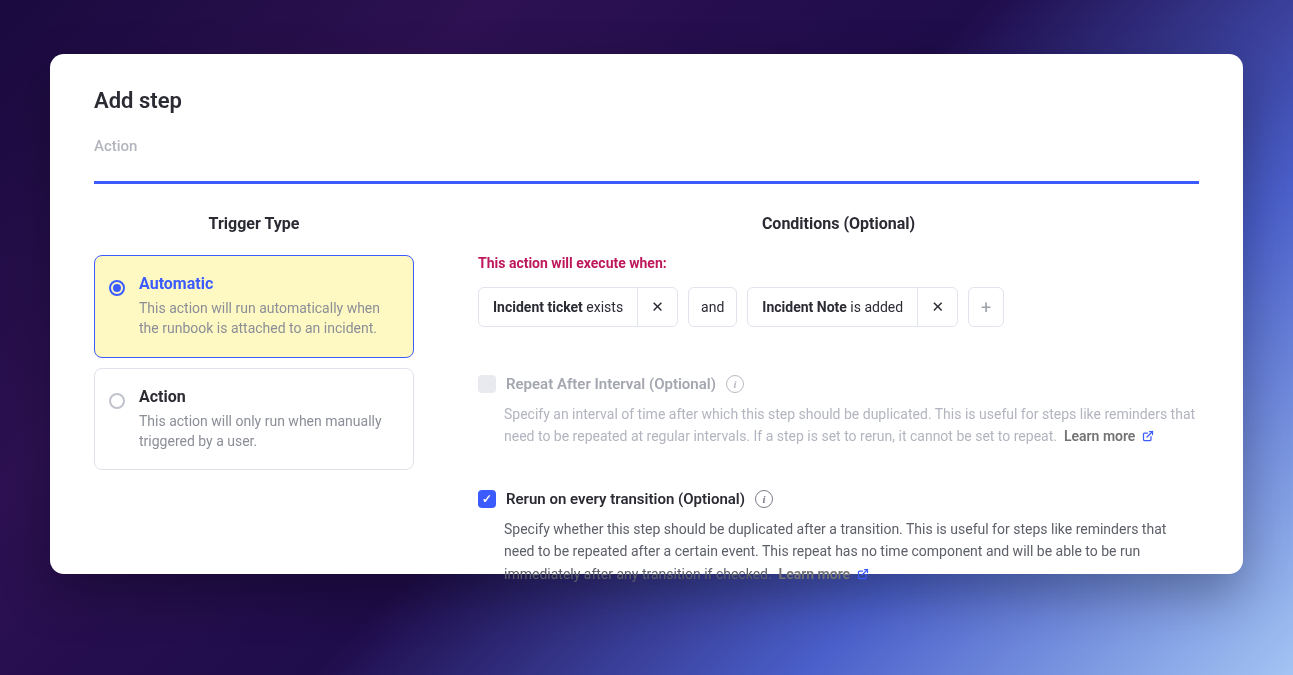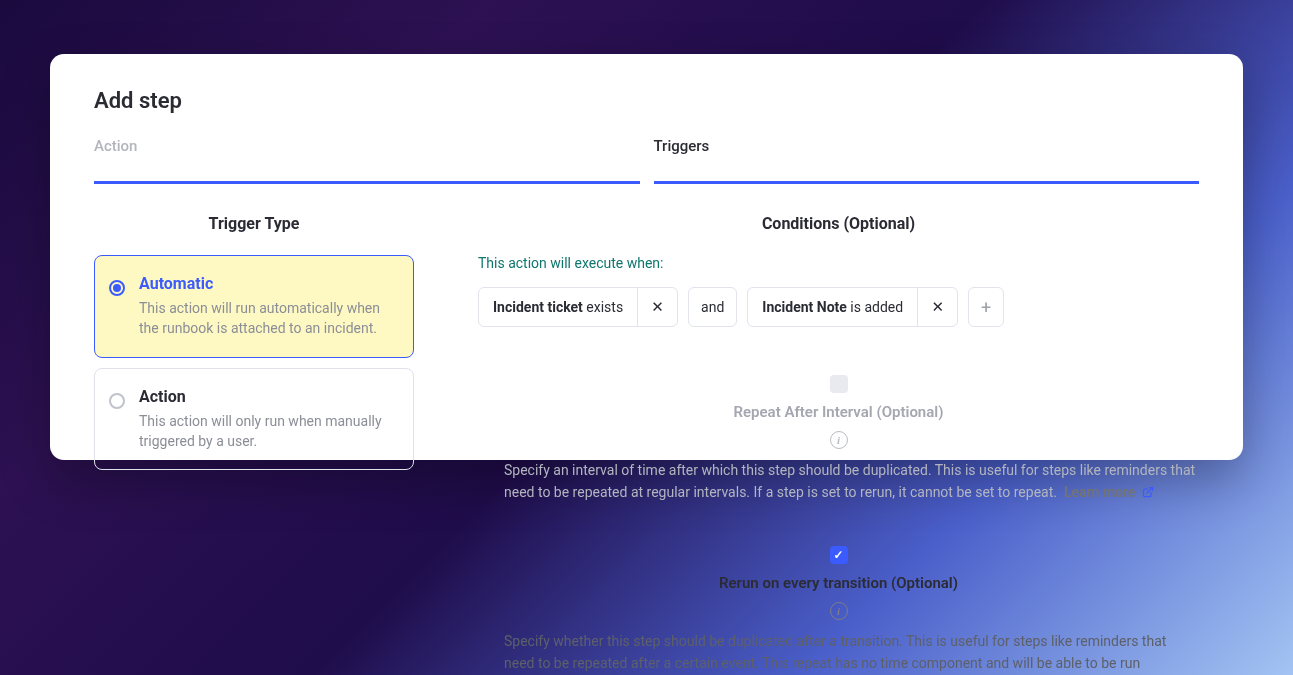--- a/index.html
+++ b/index.html
@@ -6,21 +6,21 @@
     html, body { width: 1293px; height: 675px; }
     body {
       font-family: -apple-system, BlinkMacSystemFont, "Segoe UI", Roboto, Helvetica, Arial, sans-serif;
       background: linear-gradient(135deg, #1a0a3e 0%, #2d1152 25%, #1f0c4a 50%, #4a5fca 75%, #a3c4f3 100%);
       padding: 54px 50px 50px 50px;
     }
     .card {
       background: #ffffff;
       border-radius: 14px;
       padding: 34px 44px 44px 44px;
-      height: 406px;
+      height: 520px;
       box-shadow: 0 20px 50px rgba(0,0,0,0.3);
     }
     .title {
       font-size: 22px;
       font-weight: 600;
       color: #2b2b34;
       margin-bottom: 24px;
     }
     .tabs {
       display: flex;
@@ -91,22 +91,23 @@
       margin-bottom: 5px;
     }
     .option-card.selected .option-title { color: #3b5bff; }
     .option-desc {
       font-size: 14px;
       color: #8b8e97;
       line-height: 1.45;
     }
     .conditions-lead {
       font-size: 14px;
-      color: #0f766e;
+      color: #be185d;
       margin-bottom: 16px;
+      font-weight: bold;
     }
     .chips {
       display: flex;
       gap: 10px;
       align-items: flex-end;
       flex-wrap: wrap;
       margin-bottom: 48px;
     }
     .chip {
       border: 1px solid #e1e4ec;
@@ -140,24 +141,22 @@
       justify-content: center;
       font-size: 18px;
       color: #9ea1aa;
       cursor: pointer;
     }
     .check-block {
       margin-bottom: 42px;
     }
     .check-row {
       display: flex;
-      align-items: center;
       gap: 10px;
       margin-bottom: 10px;
-      flex-direction: column;
     }
     .checkbox {
       width: 18px;
       height: 18px;
       border-radius: 4px;
       display: flex;
       align-items: center;
       justify-content: center;
       flex-shrink: 0;
     }
@@ -225,21 +224,20 @@
     .ext-icon svg { width: 12px; height: 12px; }
   </style>
 </head>
 <body>
 
 <div class="card">
   <h1 class="title">Add step</h1>
 
   <div class="tabs">
     <div class="tab inactive">Action</div>
-    <div class="tab active">Triggers</div>
   </div>
 
   <div class="body">
     <div class="left-col">
       <div class="section-title">Trigger Type</div>
 
       <div class="option-card selected">
         <span class="radio-outer">
             <span class="radio-inner"></span>
           </span>

